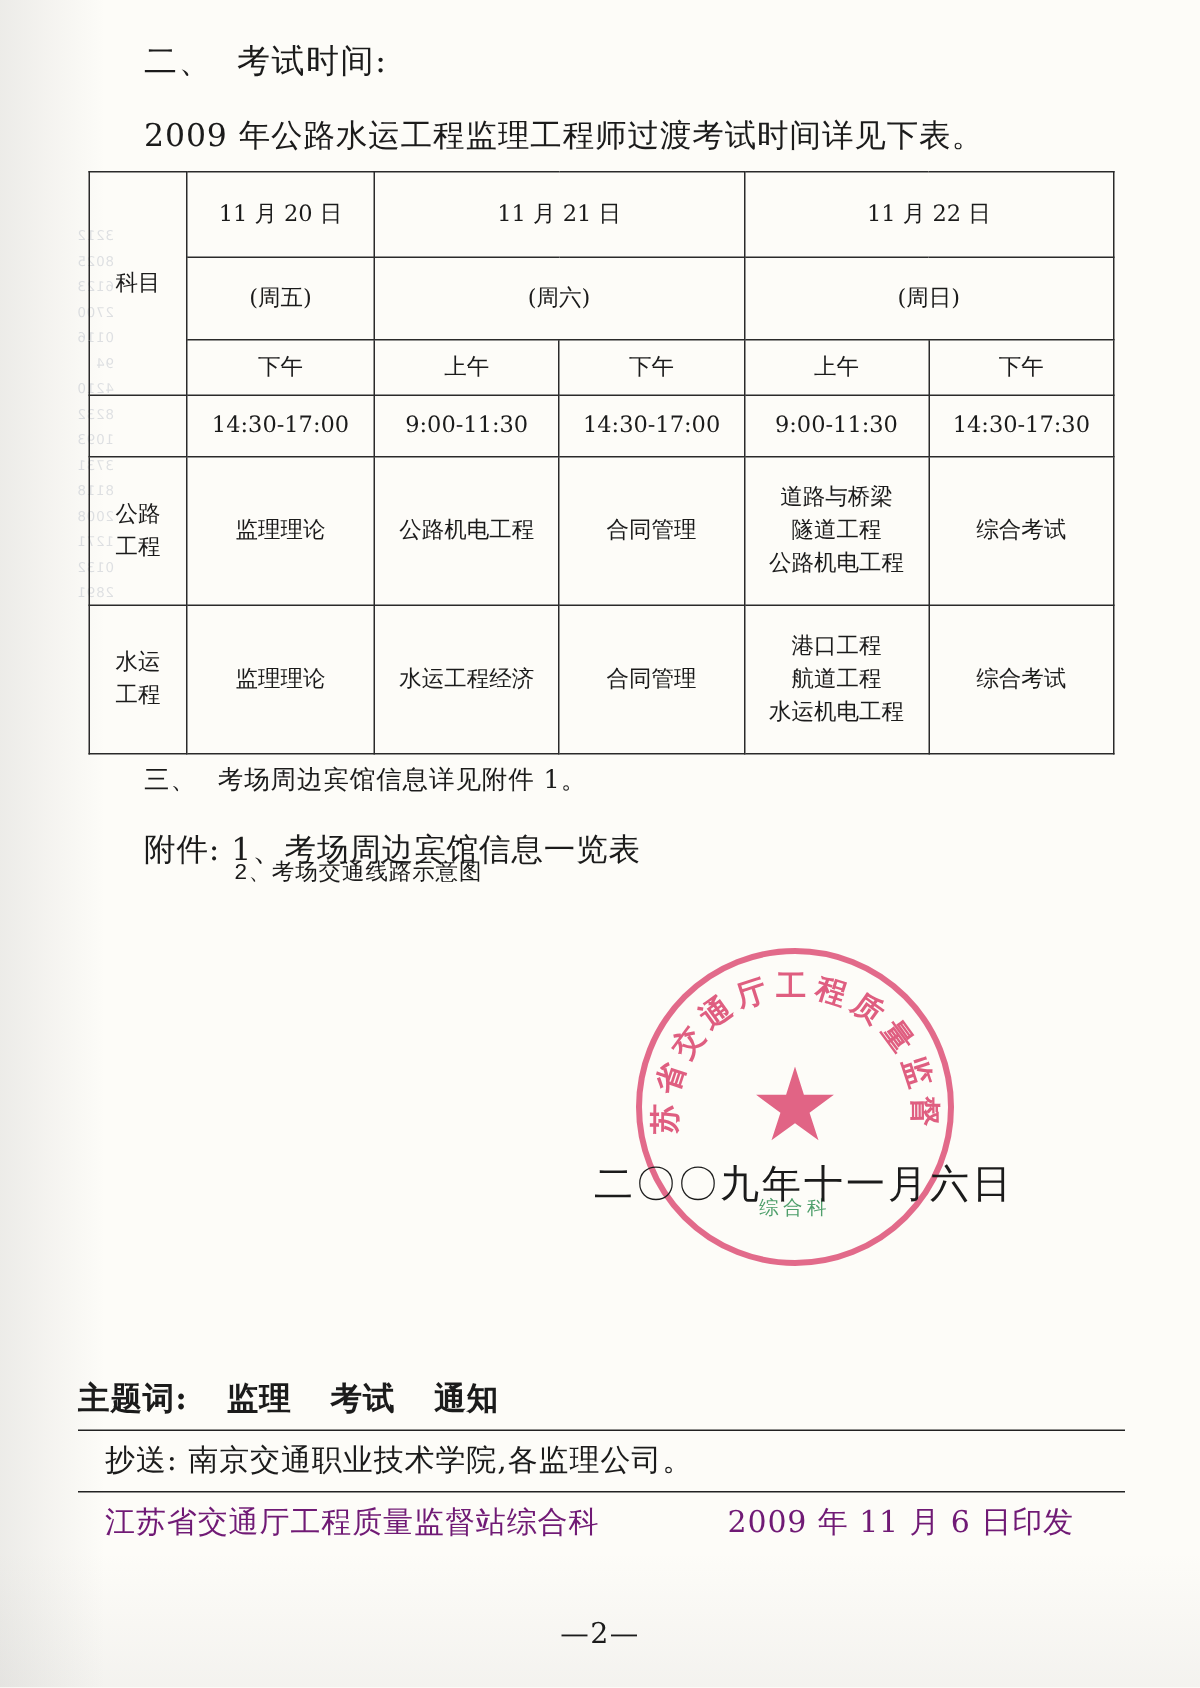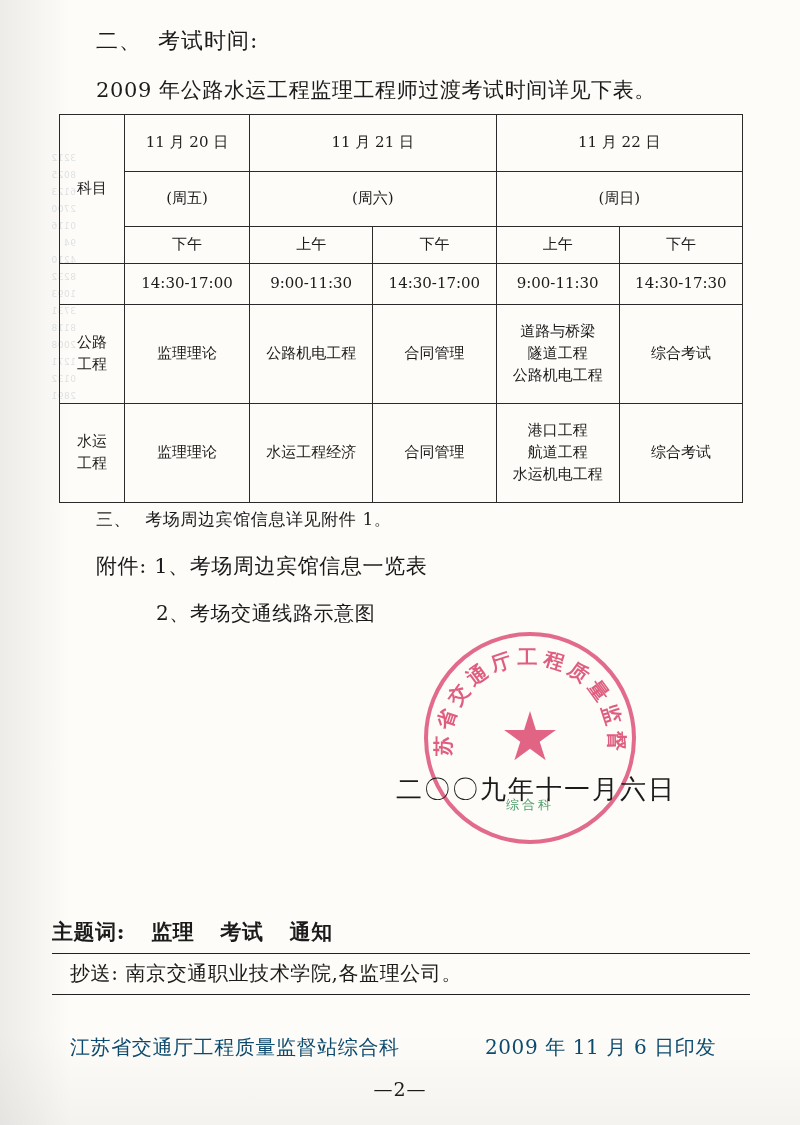--- a/index.html
+++ b/index.html
@@ -103,23 +103,24 @@
   .line-4 {
     position: absolute;
     left: 96px;
     top: 552px;
     font-size: 21px;
     letter-spacing: 0.6px;
   }
   .line-5 {
     position: absolute;
     left: 156px;
-    top: 600px;
-    font-size: 20px;
-    letter-spacing: 0.6px;
+    top: 572px;
+    font-size: 15px;
+    letter-spacing: 0.6px;
+    font-family: Liberation Mono, monospace;
   }
   .sign-date {
     position: absolute;
     left: 396px;
     top: 772px;
     font-size: 26px;
     letter-spacing: 2px;
   }
 
   
@@ -192,22 +193,21 @@
     font-size: 21px;
   }
   .footer-row.keywords .kw { margin-right: 26px; }
   .footer-row.cc { padding-left: 18px; }
   .footer-row.issue {
     padding-left: 18px;
     border-bottom: none;
     display: flex;
     justify-content: space-between;
     padding-right: 34px;
-    color: #0c4a6e;
-    margin-top: 33px;
+    color: #701a75;
   }
   .page-num {
     position: absolute;
     left: 0;
     right: 0;
     top: 1078px;
     text-align: center;
     font-size: 19px;
     letter-spacing: 1px;
   }

